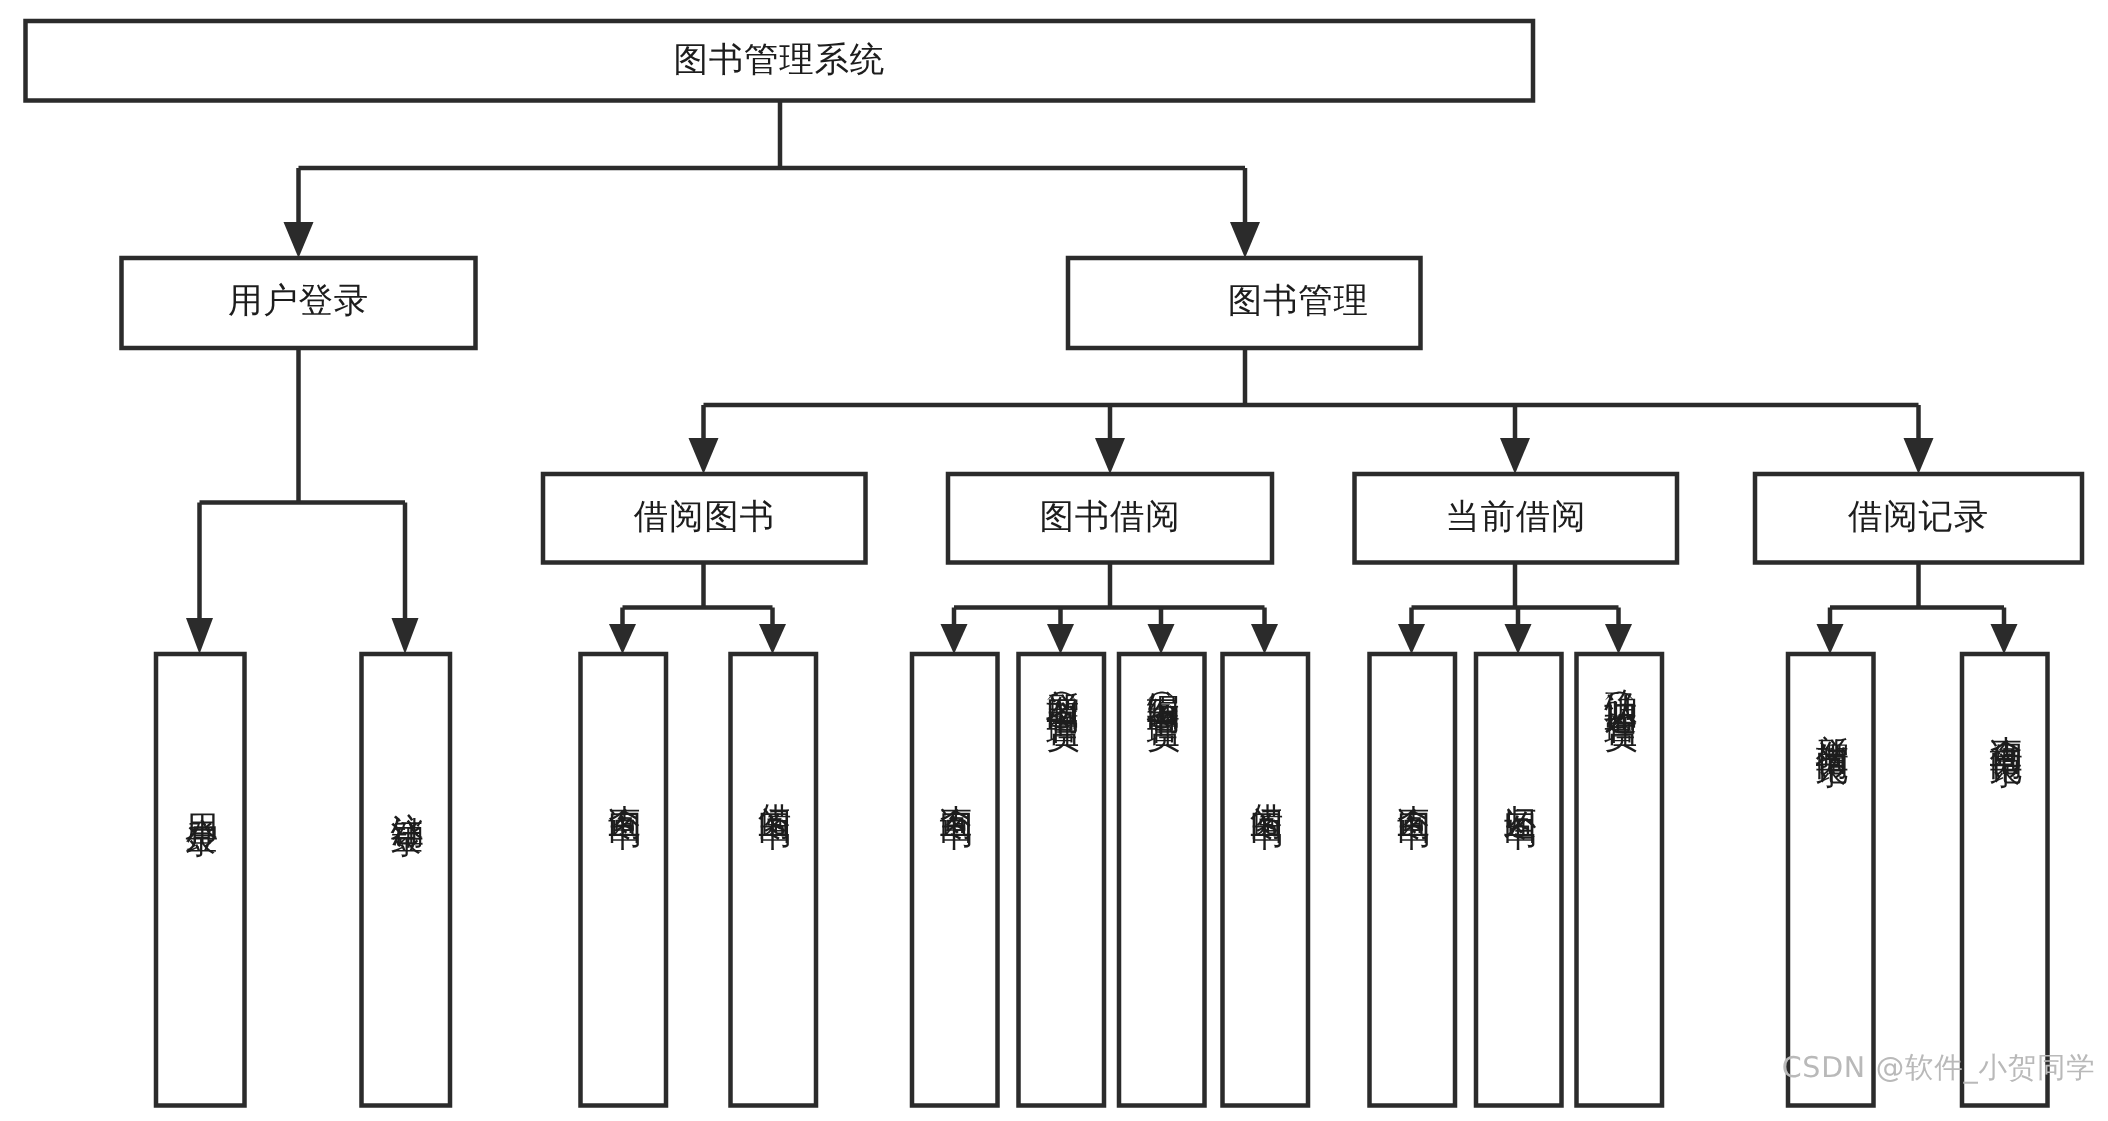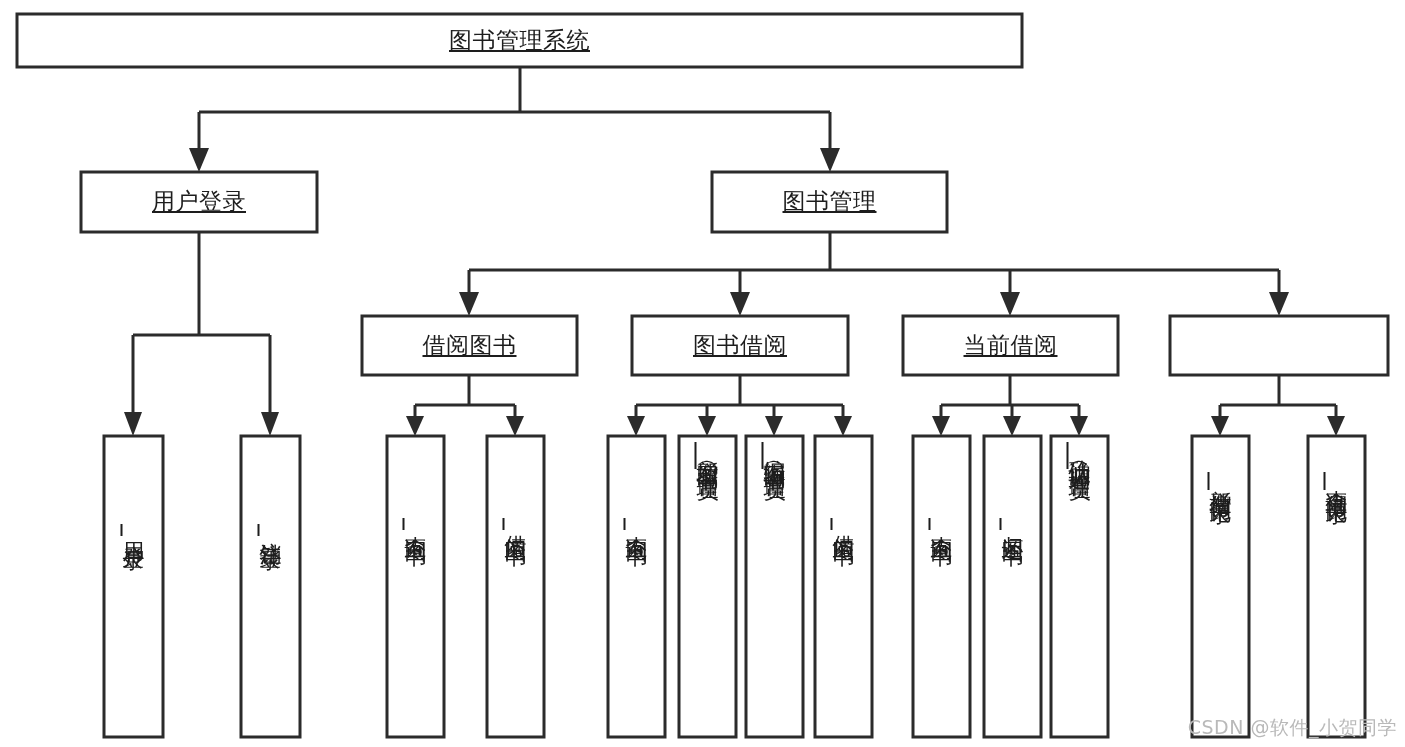--- a/index.html
+++ b/index.html
@@ -45,39 +45,38 @@
     display: flex;
     align-items: center;
     justify-content: center;
     color: #1d1d1d;
     font-size: 23px;
     line-height: 1.18;
     letter-spacing: 0.5px;
     font-family: "DejaVu Sans", "Liberation Sans", sans-serif;
     white-space: nowrap;
     pointer-events: none;
-    text-decoration: underline;
   }
   .node-label.vertical {
     writing-mode: vertical-rl;
     text-orientation: upright;
     font-size: 22px;
     letter-spacing: 3px;
     line-height: 1;
     justify-content: flex-start;
     padding-top: 6px;
     box-sizing: border-box;
   }
   .node-label.vertical.tall {
     padding-top: 2px;
   }
   .watermark {
     position: absolute;
     right: 8px;
-    bottom: 6px;
+    bottom: 22px;
     color: #b9b9b9;
     font-size: 19px;
     letter-spacing: 0.5px;
     font-family: "DejaVu Sans", "Liberation Sans", sans-serif;
     white-space: nowrap;
     user-select: none;
   }
 </style>
 </head>
 <body>
@@ -165,25 +164,26 @@
     <path class="connector" d="M 1220 405 L 1336 405"></path>
     <path class="connector" d="M 1220 405 L 1220 418"></path>
     <polygon class="arrowhead" points="1211,416 1229,416 1220,436"></polygon>
     <path class="connector" d="M 1336 405 L 1336 418"></path>
     <polygon class="arrowhead" points="1327,416 1345,416 1336,436"></polygon>
   </svg>
 
   <div class="node-label" style="left:17px; top:14px; width:1005px; height:53px;">图书管理系统</div>
 
   <div class="node-label" style="left:81px; top:172px; width:236px; height:60px;">用户登录</div>
-  <div class="node-label" style="left:712px; top:172px; width:235px; height:60px;">图书管理</div>
+  <div class="node-label" style="left:712px; top:172px; width:235px; height:60px;padding-left:36px;">图书管理</div>
 
   <div class="node-label" style="left:362px; top:316px; width:215px; height:59px;">借阅图书</div>
   <div class="node-label" style="left:632px; top:316px; width:216px; height:59px;">图书借阅</div>
   <div class="node-label" style="left:903px; top:316px; width:215px; height:59px;border-radius:15px;">当前借阅</div>
+  <div class="node-label" style="left:1170px; top:316px; width:218px; height:59px;">借阅记录</div>
 
   <div class="node-label vertical" style="left:104px; top:518px; width:59px; height:219px;">用户登录</div>
   <div class="node-label vertical" style="left:241px; top:518px; width:59px; height:219px;">注销登录</div>
 
   <div class="node-label vertical" style="left:387px; top:512px; width:57px; height:225px;">查询图书</div>
   <div class="node-label vertical" style="left:487px; top:512px; width:57px; height:225px;">借阅图书</div>
 
   <div class="node-label vertical" style="left:608px; top:512px; width:57px; height:225px;">查询图书</div>
   <div class="node-label vertical tall" style="left:679px; top:440px; width:57px; height:297px;">新增图书（管理员）</div>
   <div class="node-label vertical tall" style="left:746px; top:440px; width:57px; height:297px;">编辑图书（管理员）</div>

